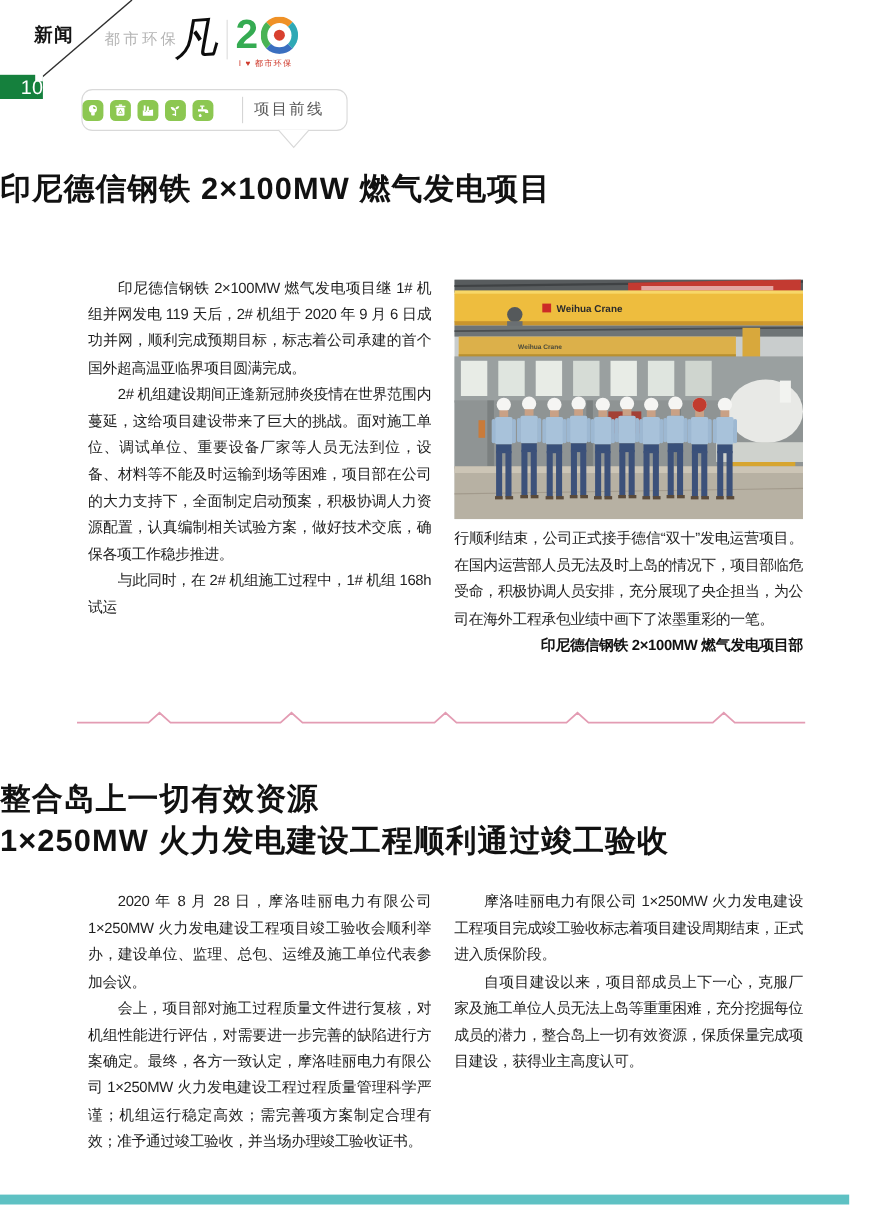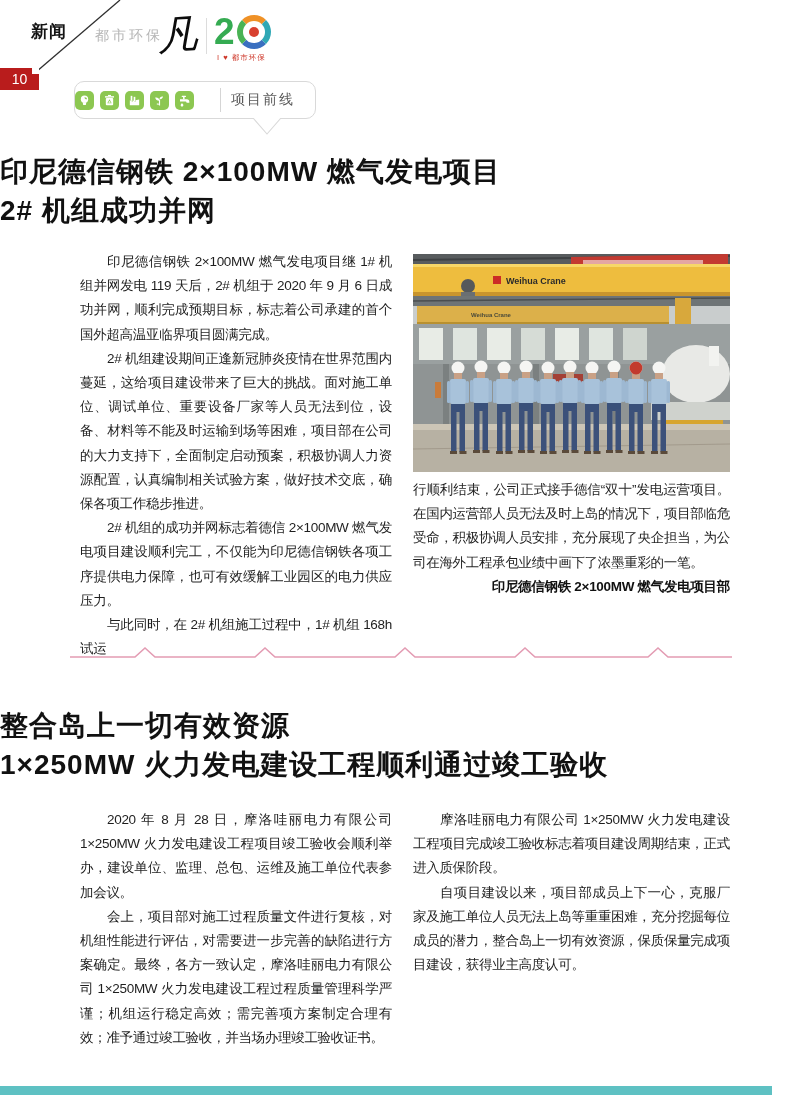--- a/index.html
+++ b/index.html
@@ -2,22 +2,22 @@
 <html><head>
 <meta charset="utf-8">
 <style>
   html,body{margin:0;padding:0;background:#fff;}
   .page{position:relative;width:800px;height:1100px;background:#ffffff;overflow:hidden;
         font-family:"Liberation Sans","DejaVu Sans",sans-serif;color:#1f1f1f;}
 
   
   .category{position:absolute;left:31px;top:20px;font-size:17px;font-weight:800;color:#141414;letter-spacing:1px;}
   .corner-line{position:absolute;left:28px;top:0;}
-  .pagenum{position:absolute;left:0;top:68px;width:39px;height:22px;background:#b91c1c;
-           color:#fff;font-size:14px;text-align:center;line-height:22px;}
+  .pagenum{position:absolute;left:0;top:68px;width:39px;height:22px;background:#15803d;
+           color:#fff;font-size:18px;text-align:right;line-height:22px;}
   .pagenum-notch{position:absolute;left:32px;top:67px;width:7px;height:7px;background:#fff;}
 
   
   .brand{position:absolute;left:95px;top:27px;font-size:14px;color:#b5b5b5;letter-spacing:3px;}
   .brand-mark{position:absolute;left:157px;top:8px;font-family:"DejaVu Serif",serif;font-style:italic;
               font-size:40px;color:#0c0c0c;transform:rotate(-4deg);}
   .mast-div{position:absolute;left:206px;top:18px;width:1px;height:36px;background:#dcdcdc;}
   .logo20{position:absolute;left:214px;top:12px;display:flex;align-items:center;}
   .logo-two{font-size:37px;font-weight:800;color:#35ab52;line-height:40px;}
   .logo-zero{display:inline-block;width:22px;height:22px;border-radius:50%;border:6px solid #49b354;
@@ -127,27 +127,25 @@
     </span>
     <span class="badge-div"></span>
     <span class="badge-label">项目前线</span>
   </div>
   <svg class="badge-tail" width="32" height="18" viewBox="0 0 32 18">
     <path d="M1 0 L15 16 L29 0" fill="#ffffff" stroke="#d9d9d9" stroke-width="1.1"></path>
   </svg>
 
   <div class="title t1">
     <div>印尼德信钢铁 2×100MW 燃气发电项目</div>
-    <div>2# 机组成功并网</div>
   </div>
 
   <div class="col a1L">
     <p>印尼德信钢铁 2×100MW 燃气发电项目继 1# 机组并网发电 119 天后，2# 机组于 2020 年 9 月 6 日成功并网，顺利完成预期目标，标志着公司承建的首个国外超高温亚临界项目圆满完成。</p>
     <p>2# 机组建设期间正逢新冠肺炎疫情在世界范围内蔓延，这给项目建设带来了巨大的挑战。面对施工单位、调试单位、重要设备厂家等人员无法到位，设备、材料等不能及时运输到场等困难，项目部在公司的大力支持下，全面制定启动预案，积极协调人力资源配置，认真编制相关试验方案，做好技术交底，确保各项工作稳步推进。</p>
-    <p>2# 机组的成功并网标志着德信 2×100MW 燃气发电项目建设顺利完工，不仅能为印尼德信钢铁各项工序提供电力保障，也可有效缓解工业园区的电力供应压力。</p>
     <p>与此同时，在 2# 机组施工过程中，1# 机组 168h 试运</p>
   </div>
 
   <svg class="photo" viewBox="0 0 317 218" preserveAspectRatio="none">
     <rect x="0" y="0" width="317" height="218" fill="#c9cdcd"></rect>
 
     <rect x="0" y="0" width="317" height="12" fill="#585c5e"></rect>
     <line x1="0" y1="6" x2="317" y2="2" stroke="#3f4244" stroke-width="2"></line>
 
     <polygon points="158,3 315,0 315,13 158,16" fill="#c33a31"></polygon>

